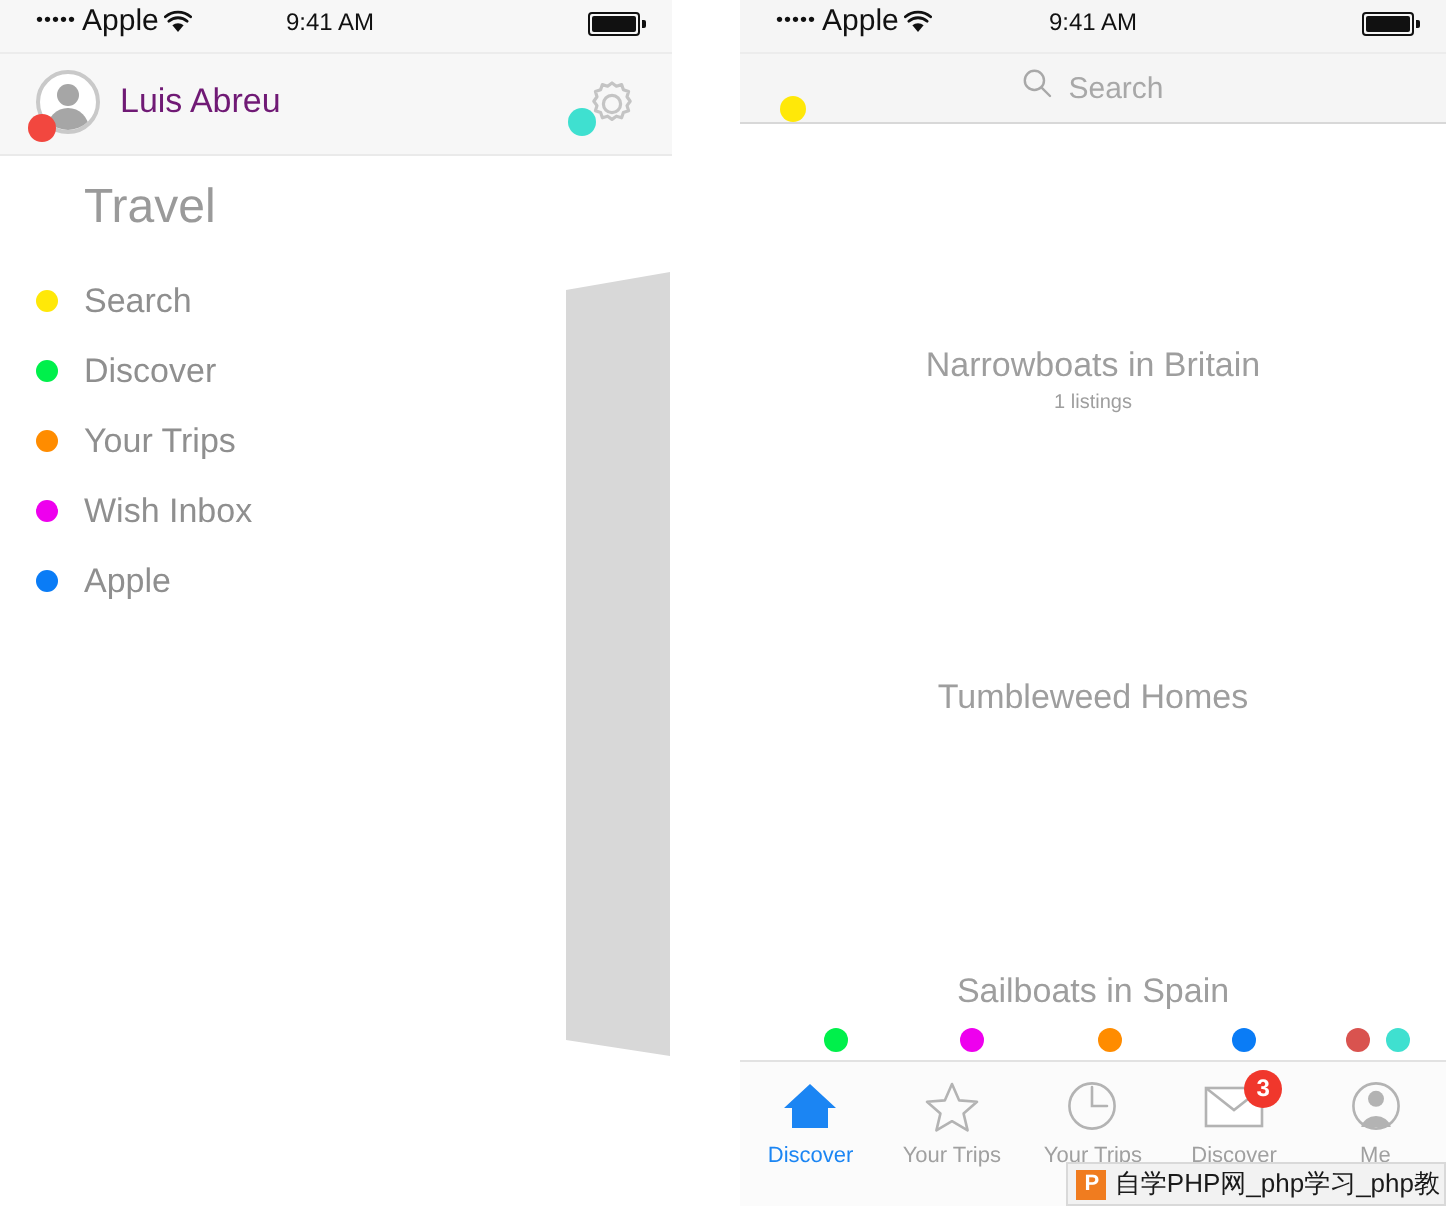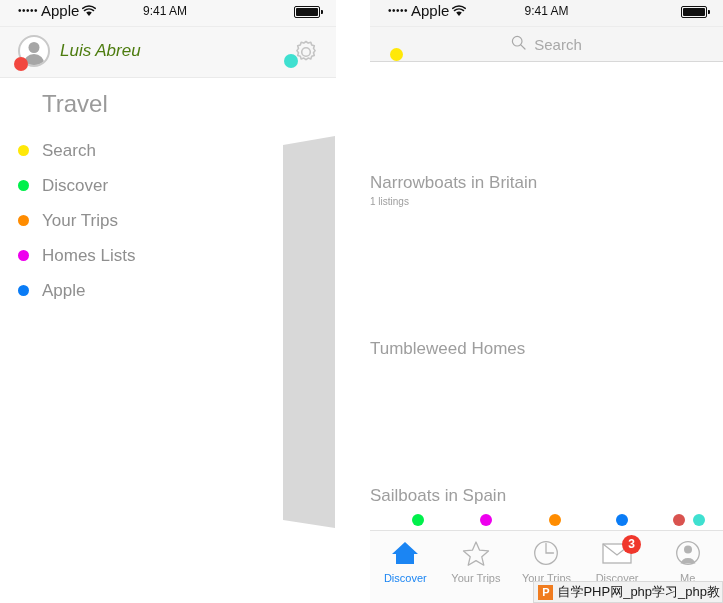--- a/index.html
+++ b/index.html
@@ -137,22 +137,21 @@
     width: 14px;
     height: 14px;
     border-radius: 50%;
     background: #f2473f;
   }
   .profile-name {
     position: absolute;
     left: 60px;
     top: 14px;
     font-size: 17px;
-    color: #4d7c0f;
-    font-style: italic;
+    color: #701a75;
   }
   .gear-wrap {
     position: absolute;
     right: 14px;
     top: 9px;
     width: 32px;
     height: 32px;
   }
   .dot-teal {
     position: absolute;
@@ -247,21 +246,21 @@
   .collections {
     position: relative;
     height: 455px;
     background: #ffffff;
     overflow: hidden;
   }
   .collection {
     position: absolute;
     left: 0;
     width: 100%;
-    text-align: left;
+    text-align: center;
   }
   .collection-title {
     font-size: 17px;
     color: #9e9e9e;
   }
   .collection-sub {
     margin-top: 3px;
     font-size: 10px;
     color: #9e9e9e;
   }
@@ -419,21 +418,21 @@
         <span class="menu-label">Discover</span>
       </div>
 
       <div class="menu-item">
         <span class="menu-bullet" style="background:#ff8c00"></span>
         <span class="menu-label">Your Trips</span>
       </div>
 
       <div class="menu-item">
         <span class="menu-bullet" style="background:#ee00ee"></span>
-        <span class="menu-label">Homes Lists</span>
+        <span class="menu-label">Wish Inbox</span>
       </div>
 
       <div class="menu-item">
         <span class="menu-bullet" style="background:#0a7cf6"></span>
         <span class="menu-label">Apple</span>
       </div>
 
     </div>
   </div>
 </div>

